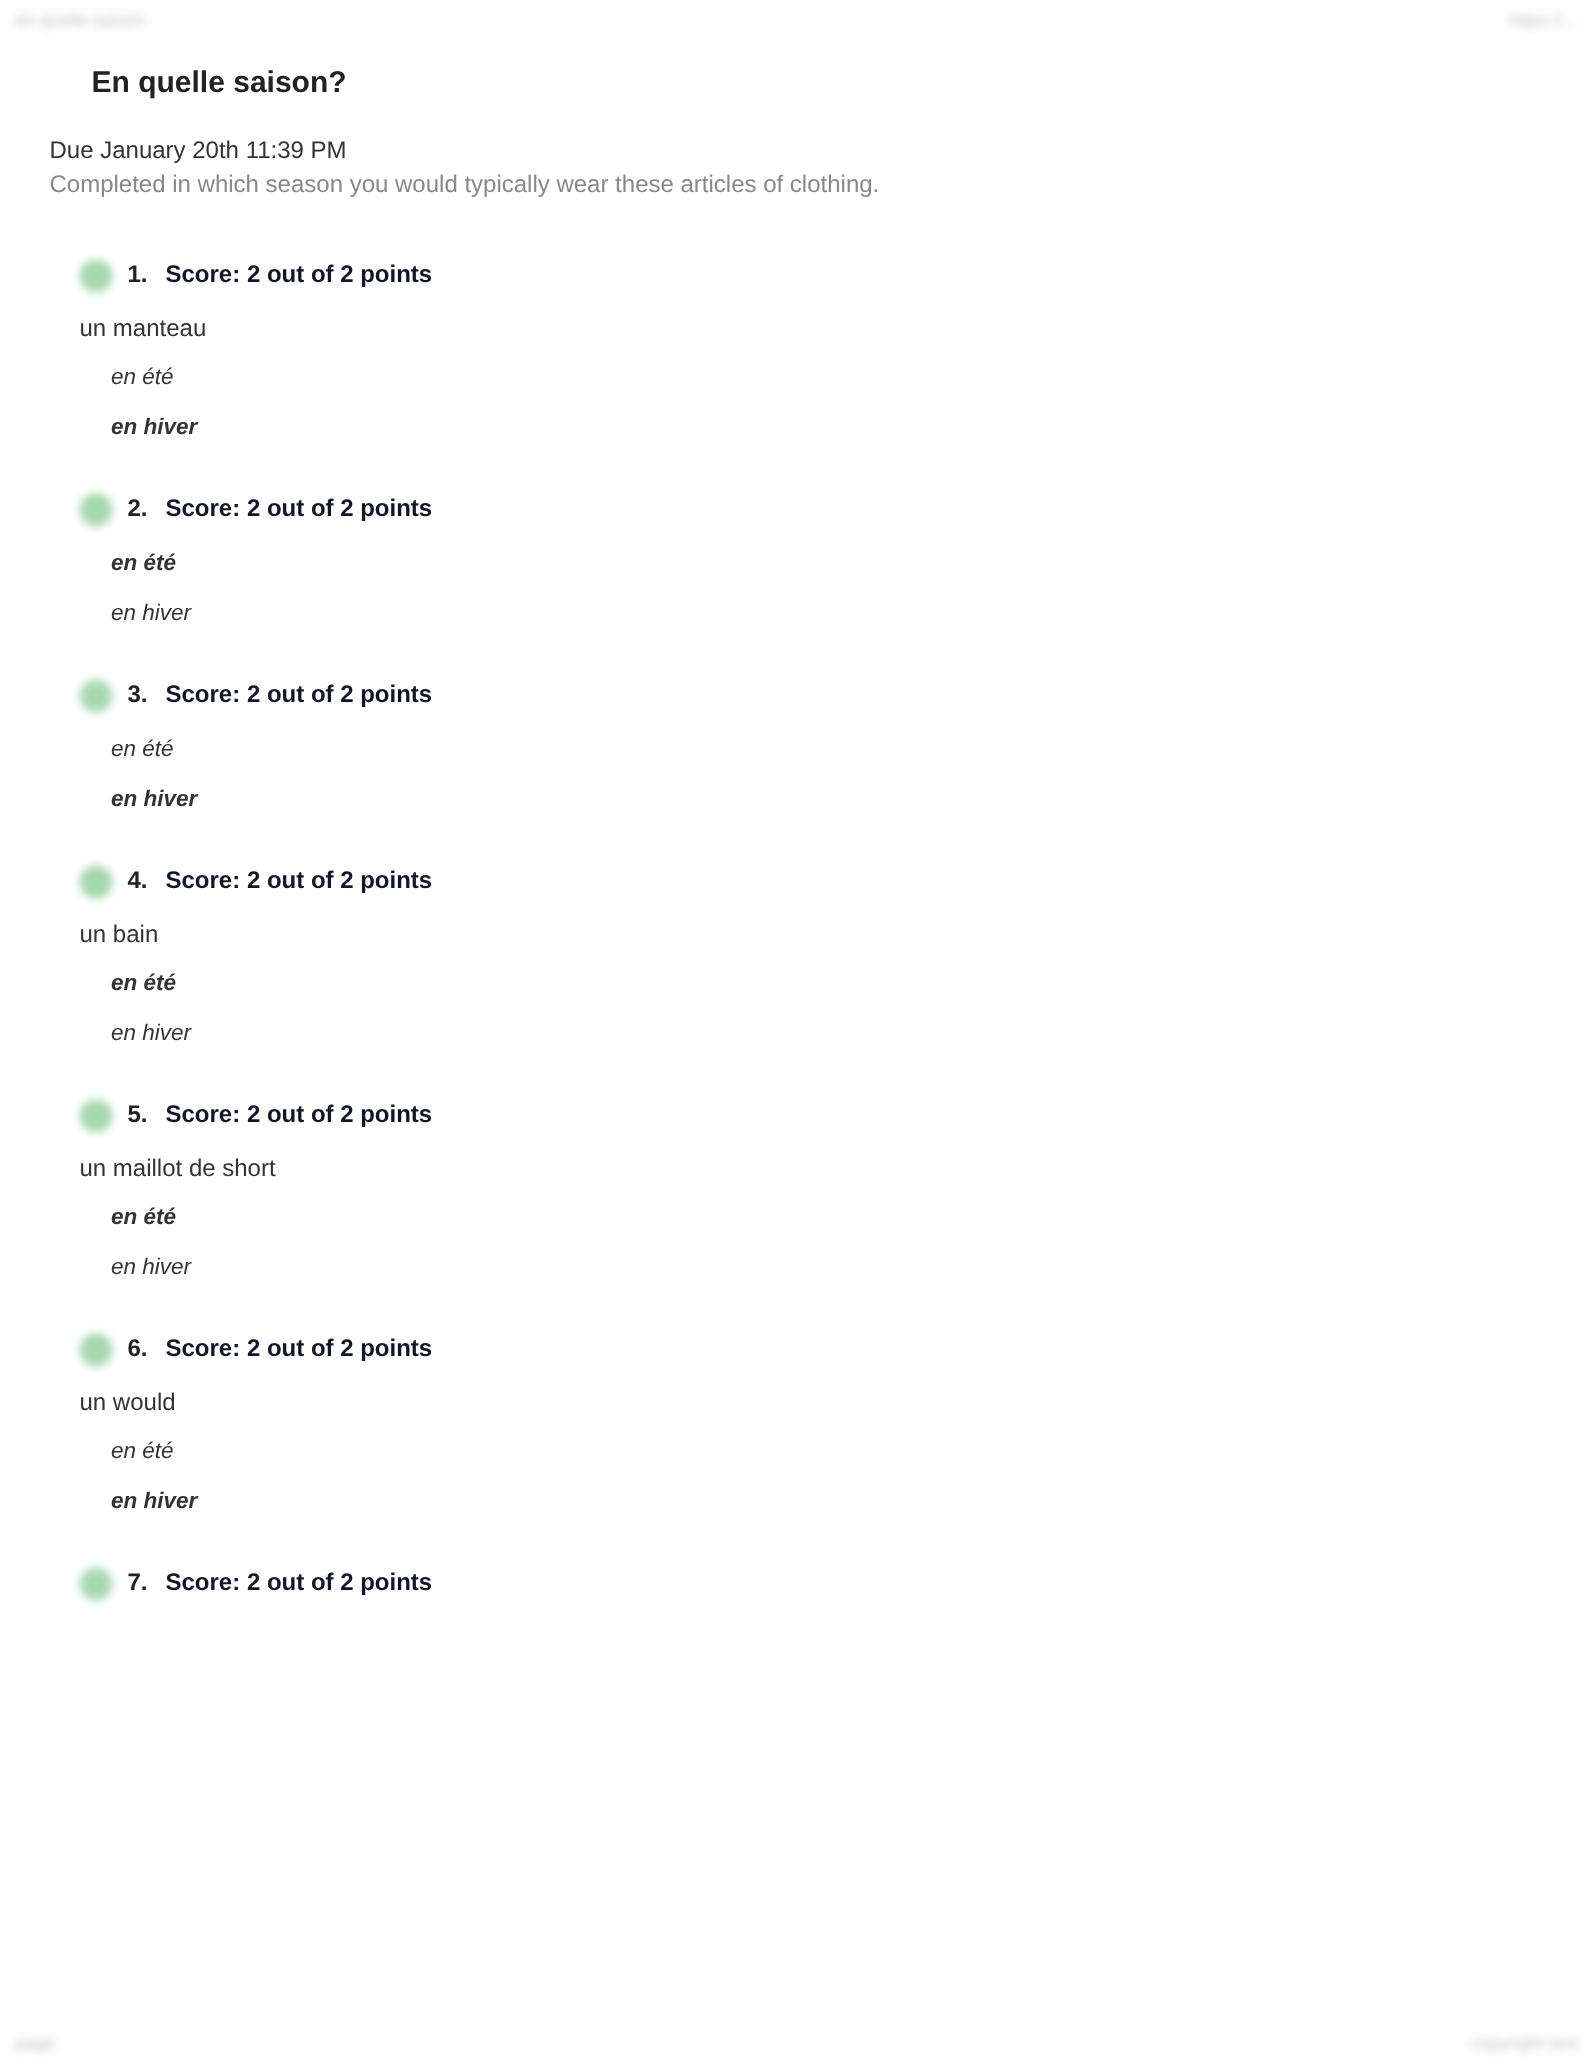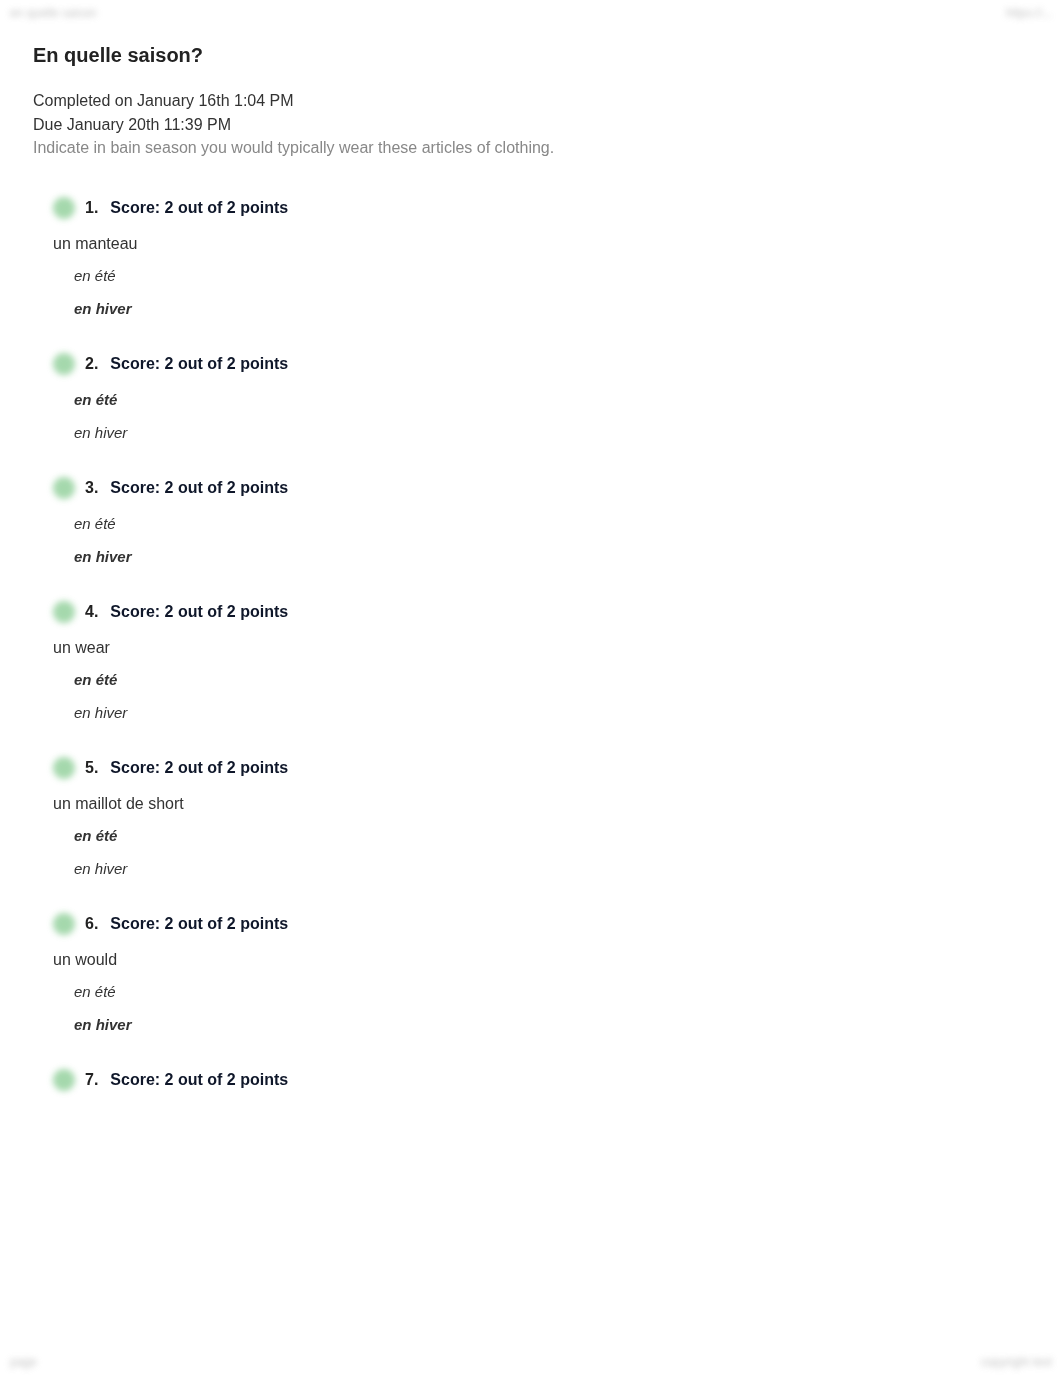--- a/index.html
+++ b/index.html
@@ -36,20 +36,21 @@
       width: 260px;
       height: 1377px;
       background: linear-gradient(to left, rgba(255,255,255,1) 0%, rgba(255,255,255,0.9) 40%, rgba(255,255,255,0) 100%);
       pointer-events: none;
     }
     .title {
       font-size: 20px;
       font-weight: bold;
       color: #222;
       margin-bottom: 22px;
+      margin-left: 28px;
     }
     .meta {
       font-size: 16px;
       color: #333;
       line-height: 1.5;
     }
     .instructions {
       font-size: 16px;
       color: #888;
       margin-top: 2px;
@@ -125,23 +126,22 @@
 </head>
 <body>
 
 <div class="topbar">
   <span>en quelle saison</span>
   <span>https://...</span>
 </div>
 
 <div class="page">
   <h1 class="title">En quelle saison?</h1>
-  <div class="meta">Completed on January 16th 1:04 PM</div>
   <div class="meta">Due January 20th 11:39 PM</div>
-  <div class="instructions">Indicate in bain season you would typically wear these articles of clothing.</div>
+  <div class="instructions">Completed in which season you would typically wear these articles of clothing.</div>
 
   <div id="questions-container">
       <div class="question">
         <div class="qheader">
           <div class="check"></div>
           <span class="qnum">1.</span>
           <span class="score">Score: 2 out of 2 points</span>
         </div>
         <div class="prompt">un manteau</div>
         <div class="option">en été</div>
@@ -164,21 +164,21 @@
         </div>
         <div class="option">en été</div>
         <div class="option correct">en hiver</div>
       </div>
       <div class="question">
         <div class="qheader">
           <div class="check"></div>
           <span class="qnum">4.</span>
           <span class="score">Score: 2 out of 2 points</span>
         </div>
-        <div class="prompt">un wear</div>
+        <div class="prompt">un bain</div>
         <div class="option correct">en été</div>
         <div class="option">en hiver</div>
       </div>
       <div class="question">
         <div class="qheader">
           <div class="check"></div>
           <span class="qnum">5.</span>
           <span class="score">Score: 2 out of 2 points</span>
         </div>
         <div class="prompt">un maillot de short</div>

